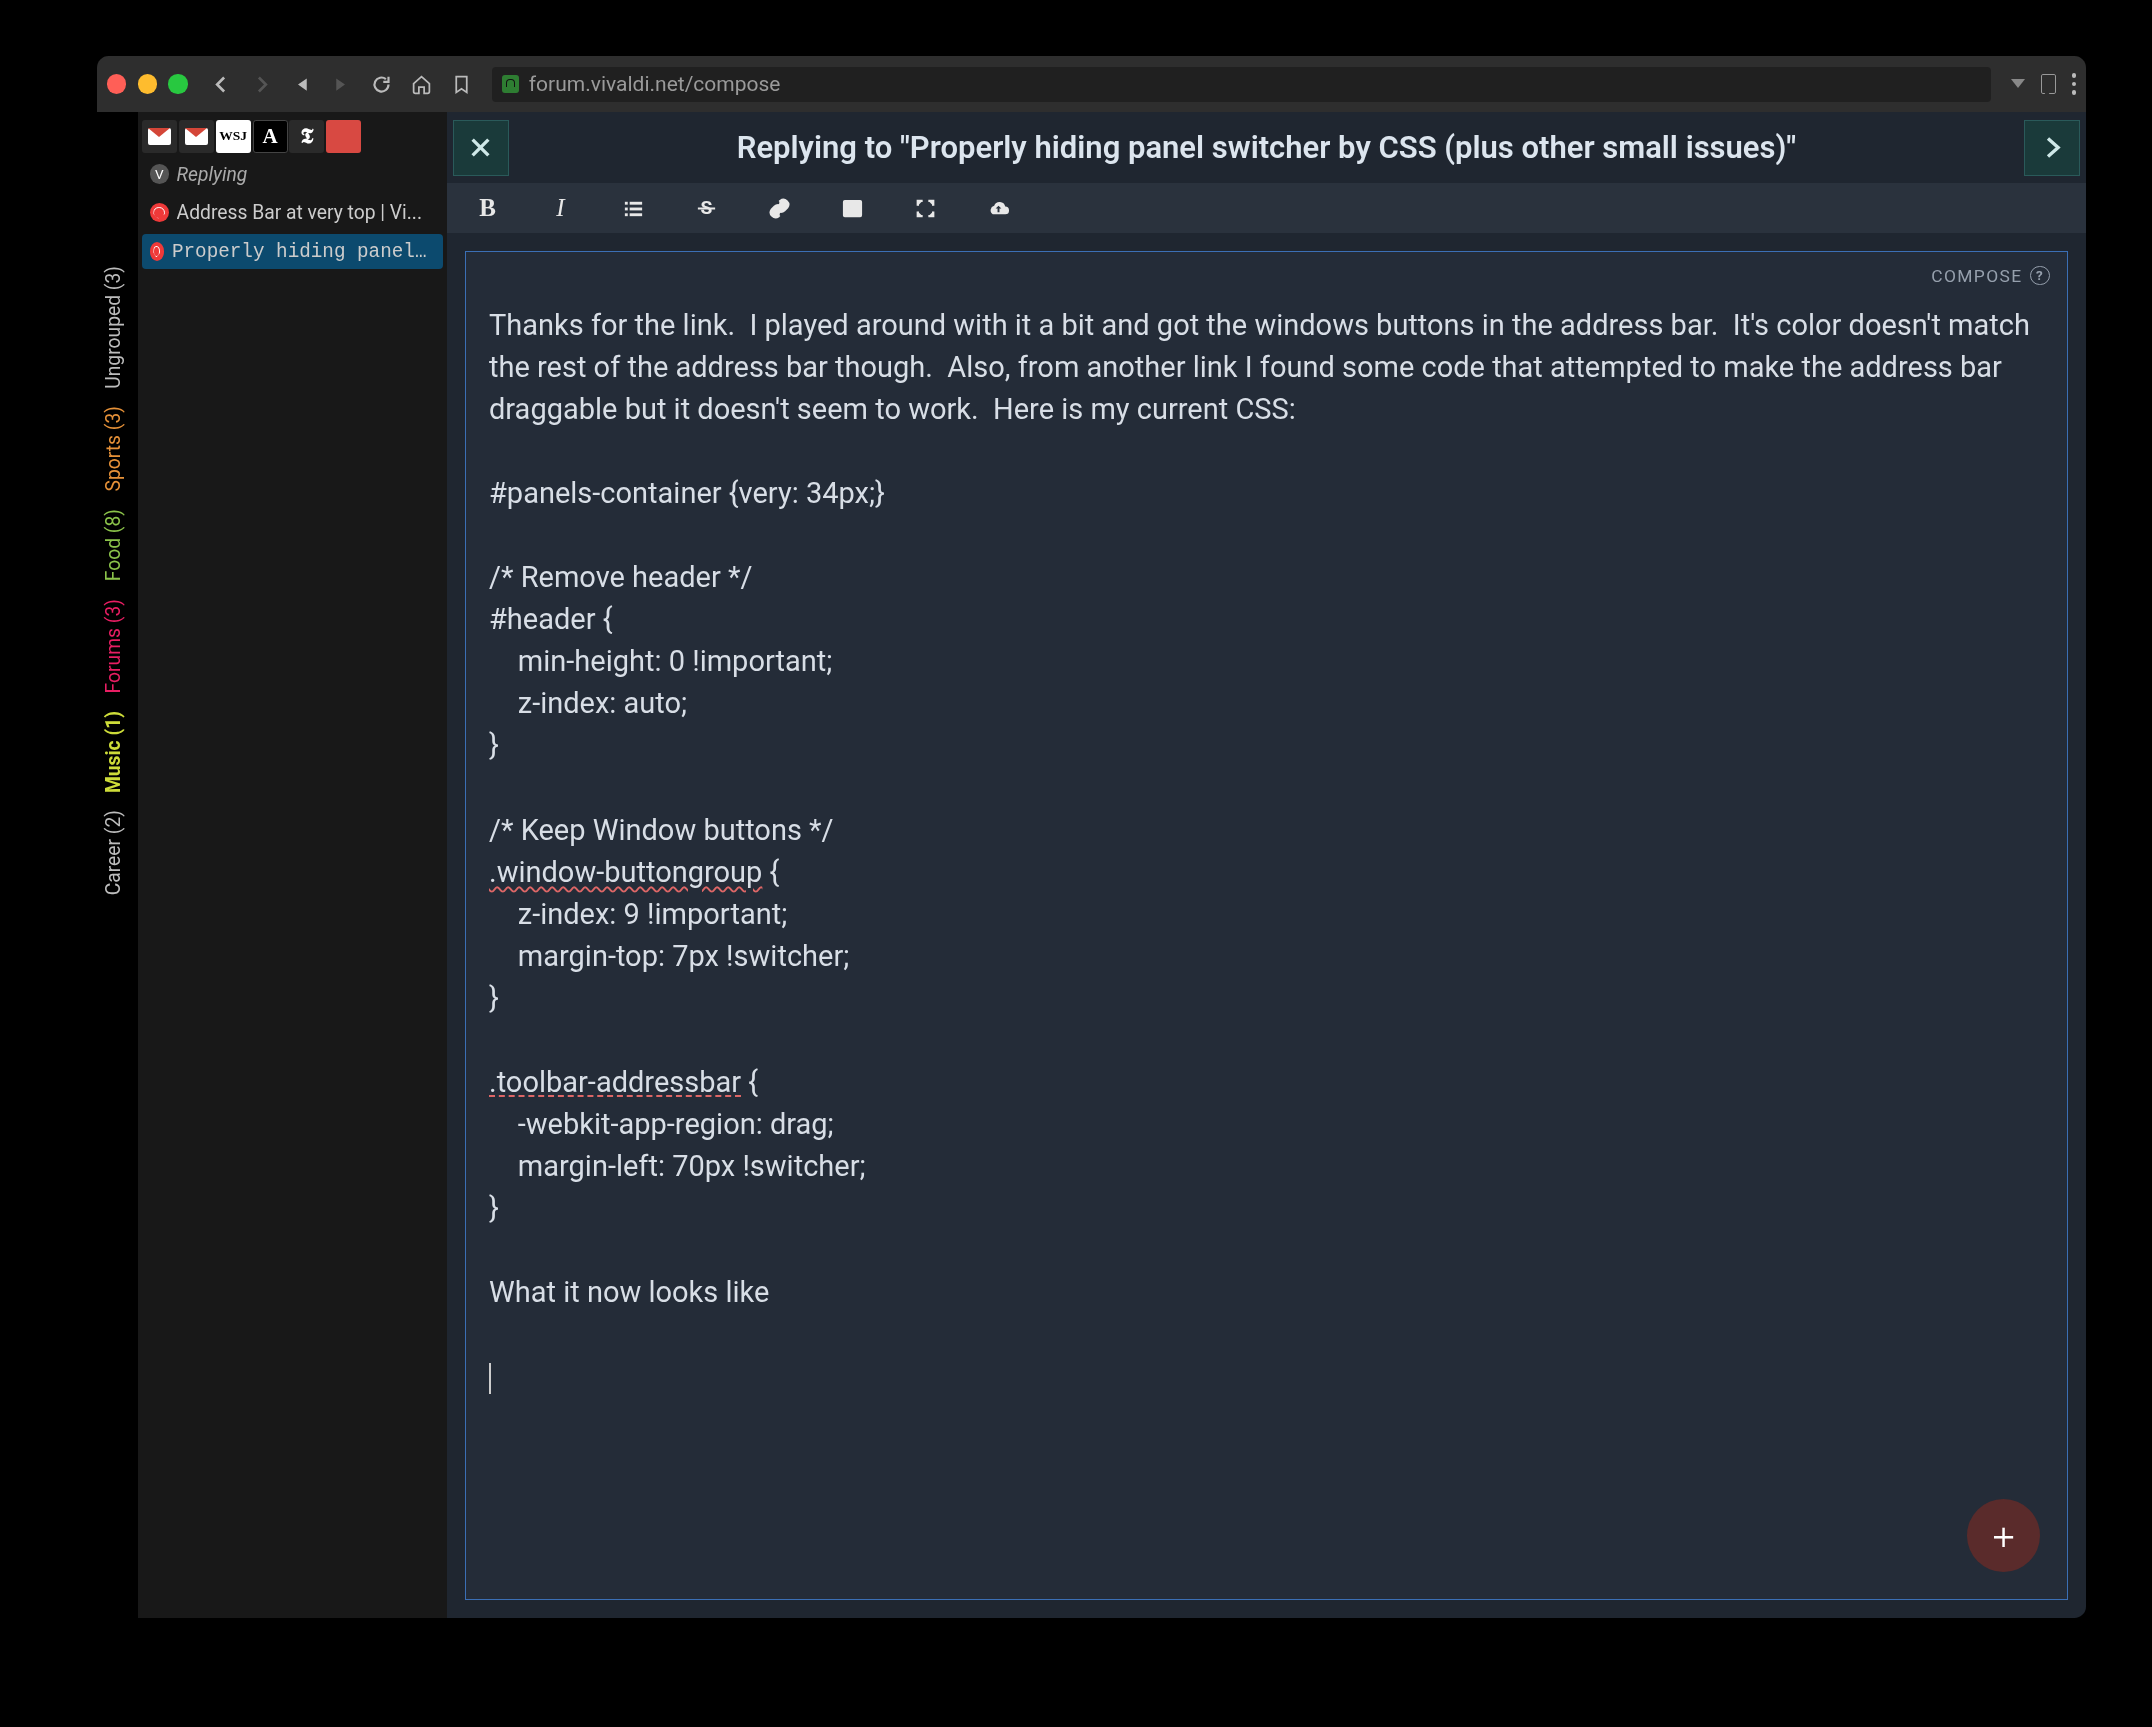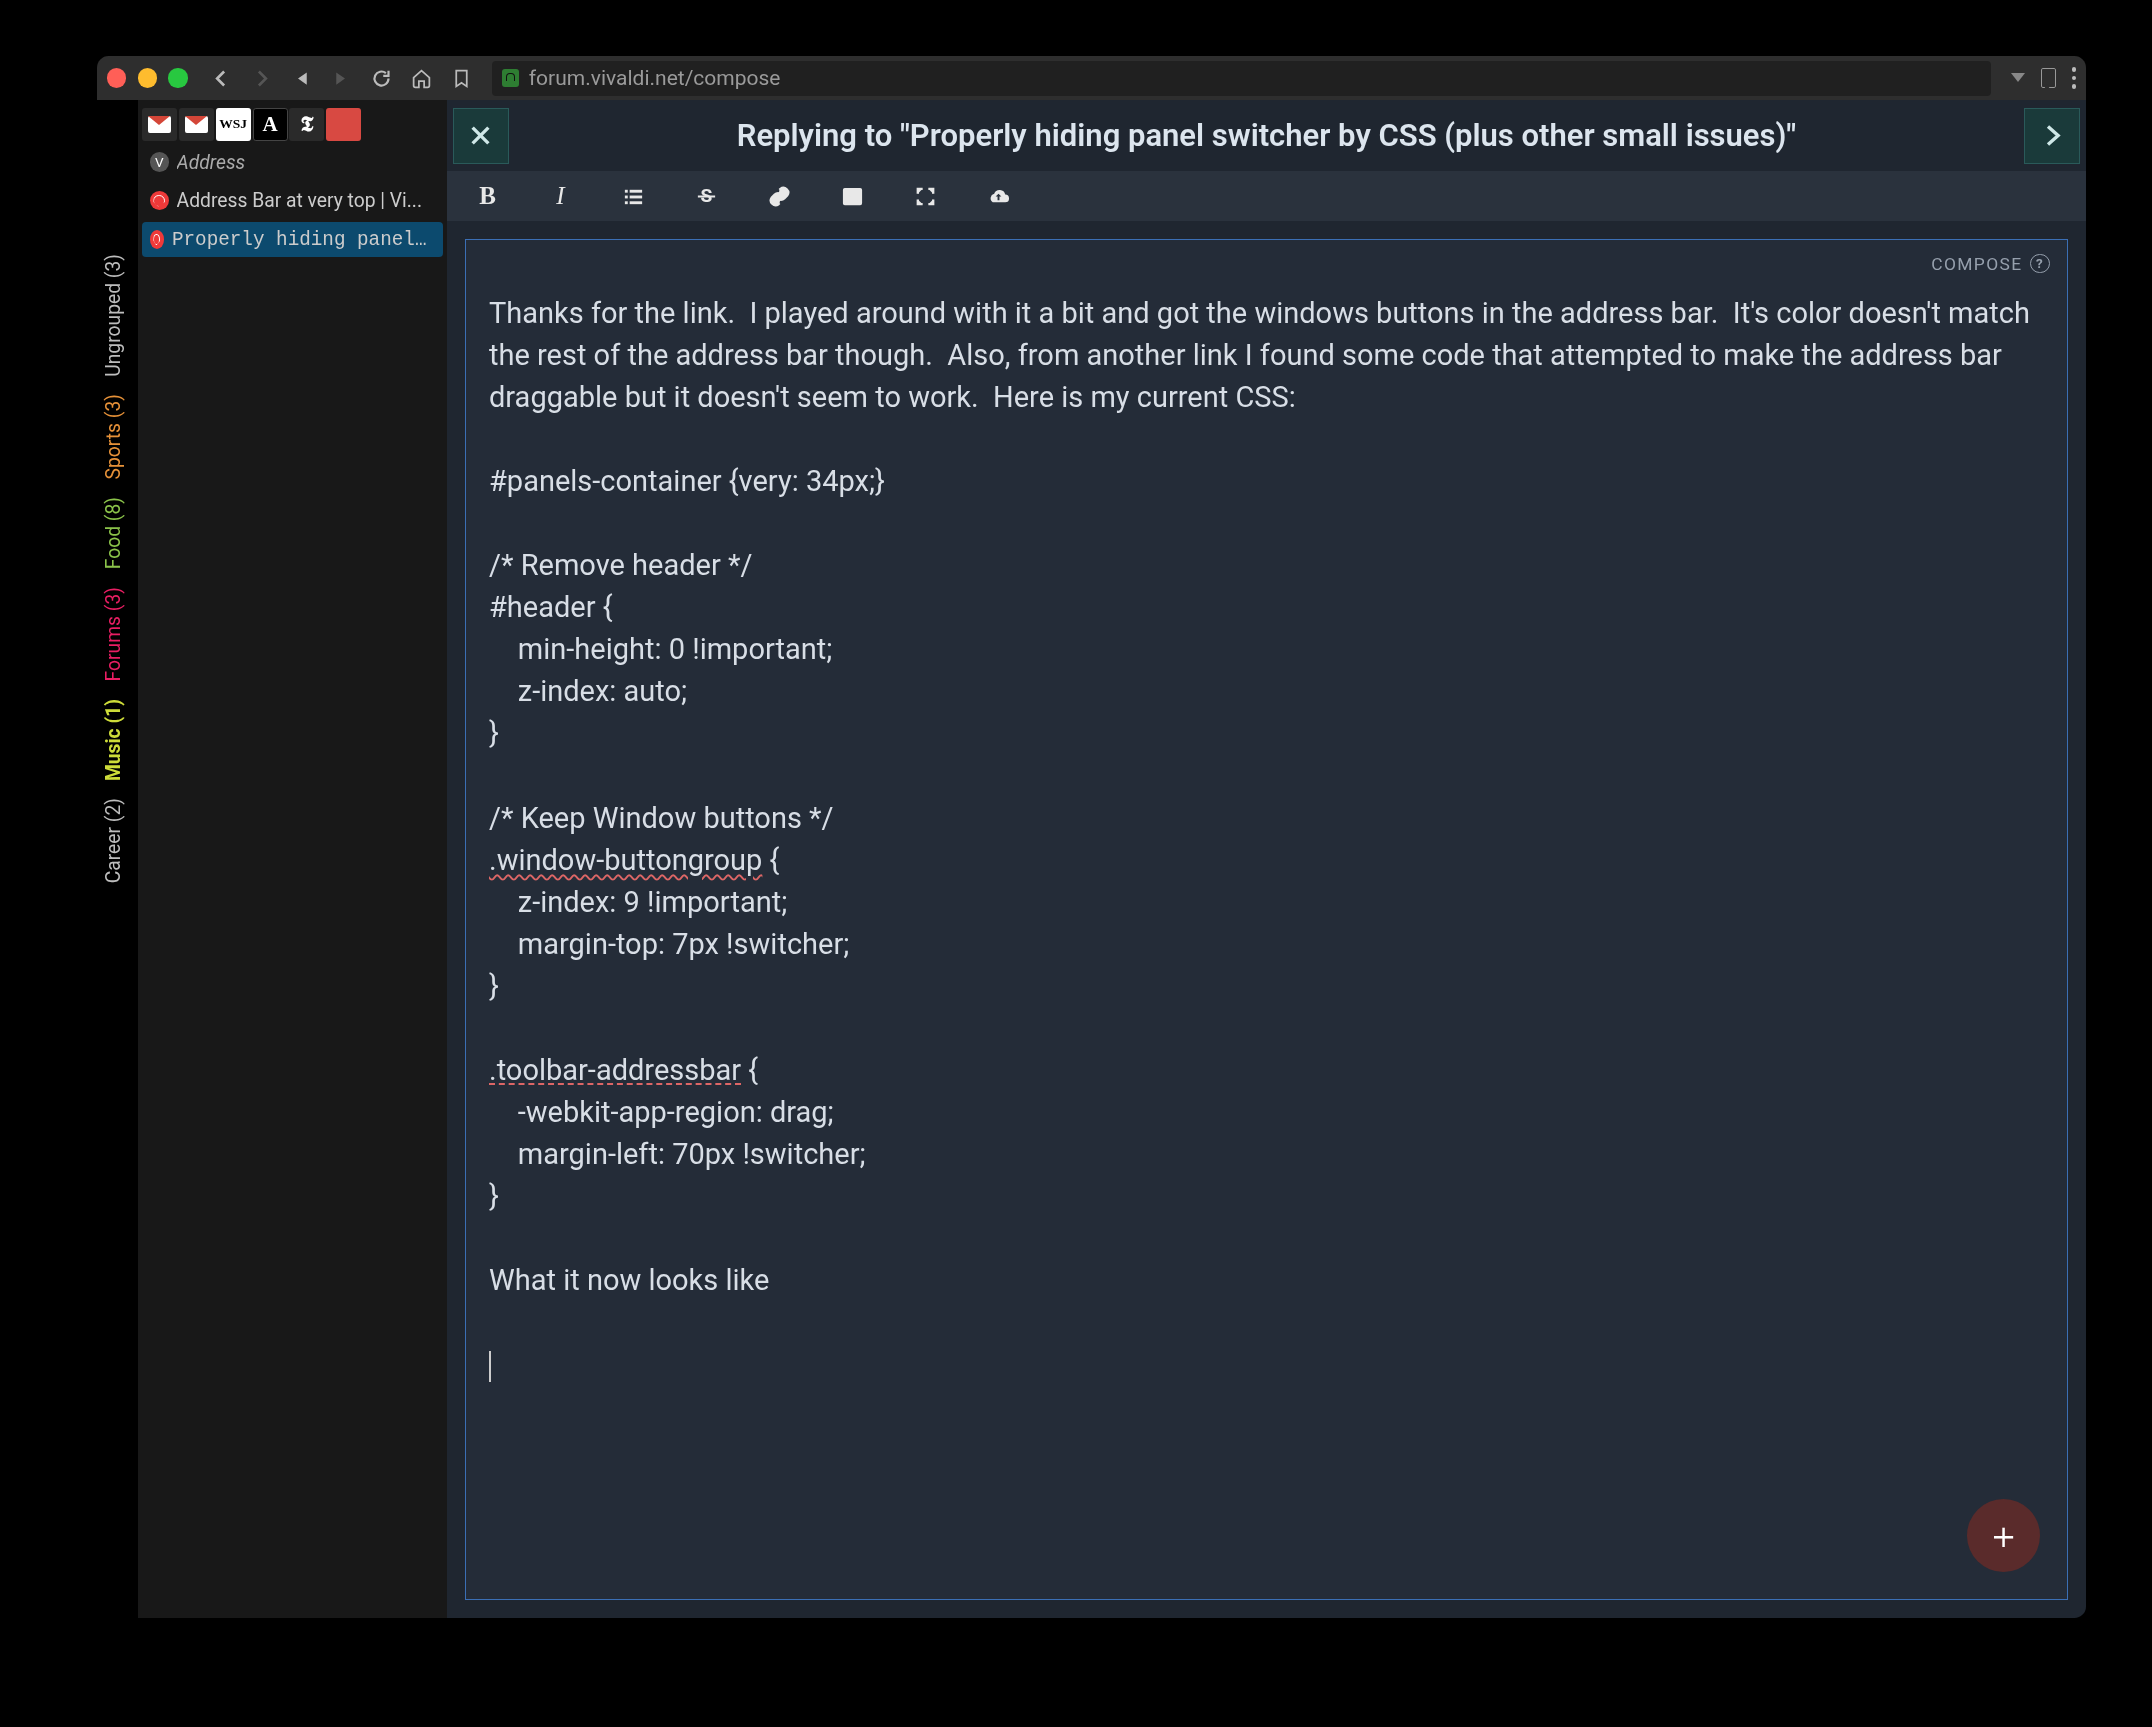--- a/index.html
+++ b/index.html
@@ -9,21 +9,21 @@
     left:97px; top:56px;
     width:1989px; height:1562px;
     background:#000;
     border-radius:11.6px;
     overflow:hidden;
     display:flex;
     flex-direction:column;
   }
   
   .titlebar {
-    height:44px;
+    height:56px;
     background:#2e2e2e;
     display:flex;
     align-items:center;
     padding:0 9.7px;
     gap:5px;
   }
   .traffic { display:flex; gap:11.6px; margin-right:11.6px; }
   .traffic span { width:19.3px; height:19.3px; border-radius:50%; display:block; }
   .tl-red{background:#ff5f57;} .tl-yel{background:#febc2e;} .tl-grn{background:#28c840;}
   .nav-btn {
@@ -247,21 +247,21 @@
         <div class="ptab gmail">
               <span class="env"></span>
             </div>
         <div class="ptab wsj">WSJ</div>
         <div class="ptab a">A</div>
         <div class="ptab nyt">𝕿</div>
         <div class="ptab red"></div>
       </div>
       <div class="tabrow">
         <span class="vico v">V</span>
-        <span class="txt it">Address</span>
+        <span class="txt it">Replying</span>
       </div>
       <div class="tabrow">
         <span class="vico viv"></span>
         <span class="txt">Address Bar at very top | Vi...</span>
       </div>
       <div class="tabrow sel">
         <span class="vico viv"></span>
         <span class="txt">Properly hiding panel switc...</span>
       </div>
     </div>

